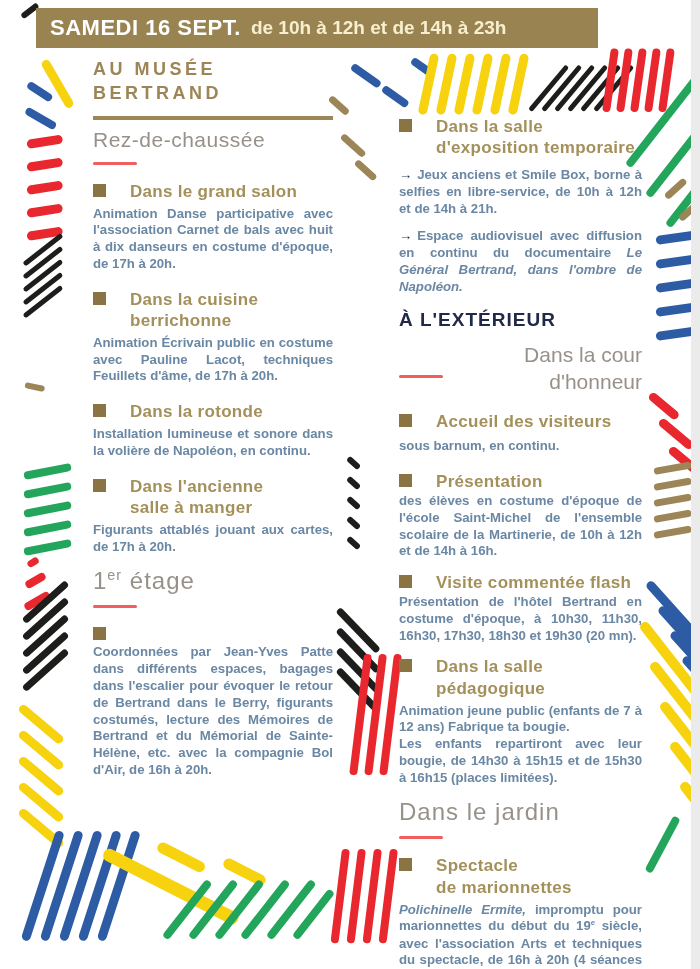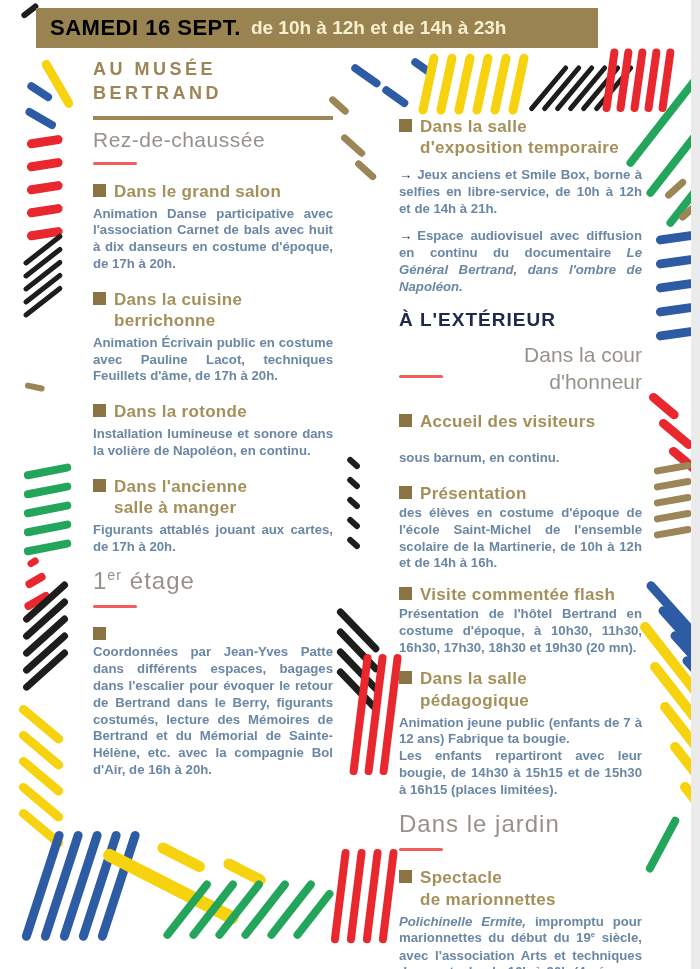--- a/index.html
+++ b/index.html
@@ -1,34 +1,34 @@
 <!DOCTYPE html>
 <html><head>
 <meta charset="utf-8">
 <style>
   html,body{margin:0;padding:0;background:#fff;}
   .stage{position:relative;width:700px;height:969px;background:#fff;overflow:hidden;
          font-family:"Liberation Sans","DejaVu Sans",sans-serif;}
   
   .banner{position:absolute;left:36px;top:8px;width:562px;height:40px;background:#998351;
           display:flex;align-items:center;gap:10px;padding:0 10px 0 14px;box-sizing:border-box;z-index:3;}
-  .banner .t1{color:#000000;font-size:22px;font-weight:800;letter-spacing:.5px;white-space:nowrap;}
+  .banner .t1{color:#ffffff;font-size:22px;font-weight:800;letter-spacing:.5px;white-space:nowrap;}
   .banner .t2{color:#f7efcf;font-size:19px;font-weight:700;white-space:nowrap;}
   
   .col{position:absolute;z-index:2;}
   .col-left{left:93px;top:44px;width:240px;}
   .col-right{left:399px;top:116px;width:243px;}
   .rule{height:4px;background:#9c8556;width:100%;}
   .venue{color:#9c8556;font-weight:700;font-size:18px;letter-spacing:3.5px;line-height:1.35;margin:9px 0 10px;}
   .big-head{color:#20294a;font-weight:700;font-size:19px;letter-spacing:1px;margin-top:13px;}
   .floor{color:#97918a;font-size:21px;margin-top:8px;letter-spacing:.5px;}
   .floor-big{color:#97918a;font-size:24px;margin-top:12px;letter-spacing:1px;}
   .red-dash{width:44px;height:3px;background:#f15e5e;margin-top:10px;border-radius:2px;}
   .sec{margin-top:16px;}
-  .sec-head{display:flex;gap:8px;}
+  .sec-head{display:flex;gap:24px;}
   .sq{width:13px;height:13px;background:#8a7443;margin-top:3px;flex:none;}
   .sec-title{color:#a3905a;font-weight:700;font-size:17px;line-height:1.24;letter-spacing:.3px;}
   .sec-title div:empty{display:none;}
   .body{color:#6a87a4;font-weight:600;font-size:13.2px;line-height:1.27;text-align:justify;margin:4px 0 0;}
   .body.nojust{text-align:left;}
   .arrow{color:#22304e;font-weight:700;margin-right:5px;}
   .it{font-style:italic;}
   sup{font-size:.6em;}
   .cour{position:relative;color:#97918a;font-size:21px;line-height:1.3;text-align:right;margin-top:10px;}
   .cour .red-dash-abs{position:absolute;left:0;top:34px;width:44px;height:3px;background:#f15e5e;border-radius:2px;}
@@ -253,21 +253,21 @@
     </div>
 
     <div class="sec">
       <div class="sec-head">
         <span class="sq"></span>
         <div class="sec-title">
           <div>Accueil des visiteurs</div>
 
         </div>
       </div>
-      <p class="body nojust" style="margin-top:18px">sous barnum, en continu.</p>
+      <p class="body nojust" style="margin-top:6px">sous barnum, en continu.</p>
     </div>
 
     <div class="sec">
       <div class="sec-head">
         <span class="sq"></span>
         <div class="sec-title">
           <div>Présentation</div>
 
         </div>
       </div>

